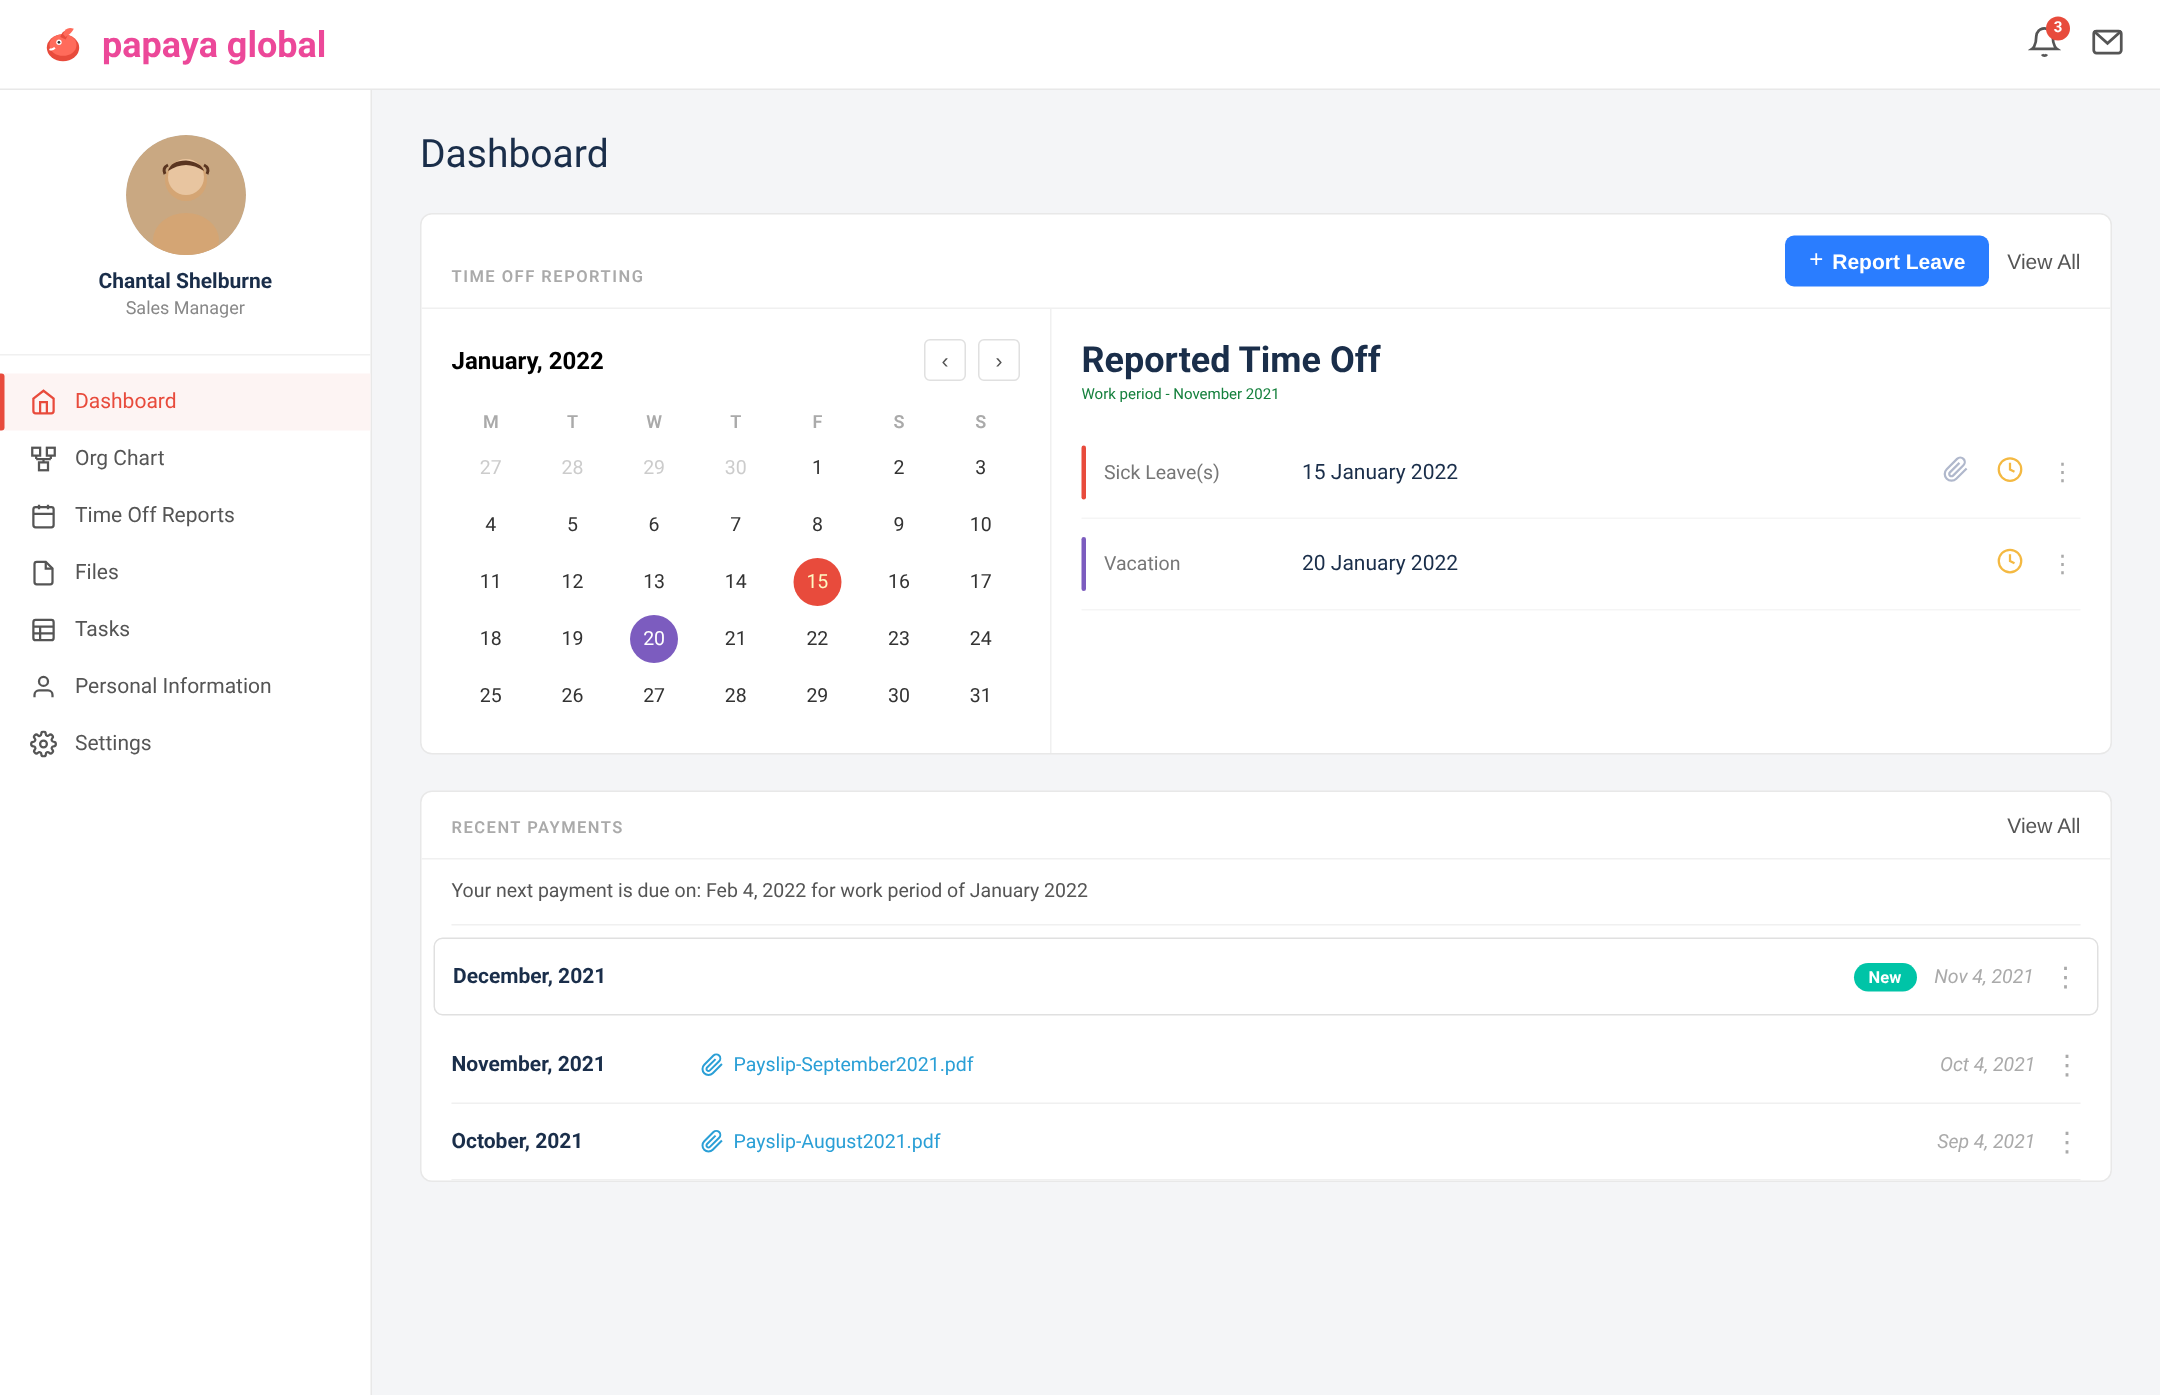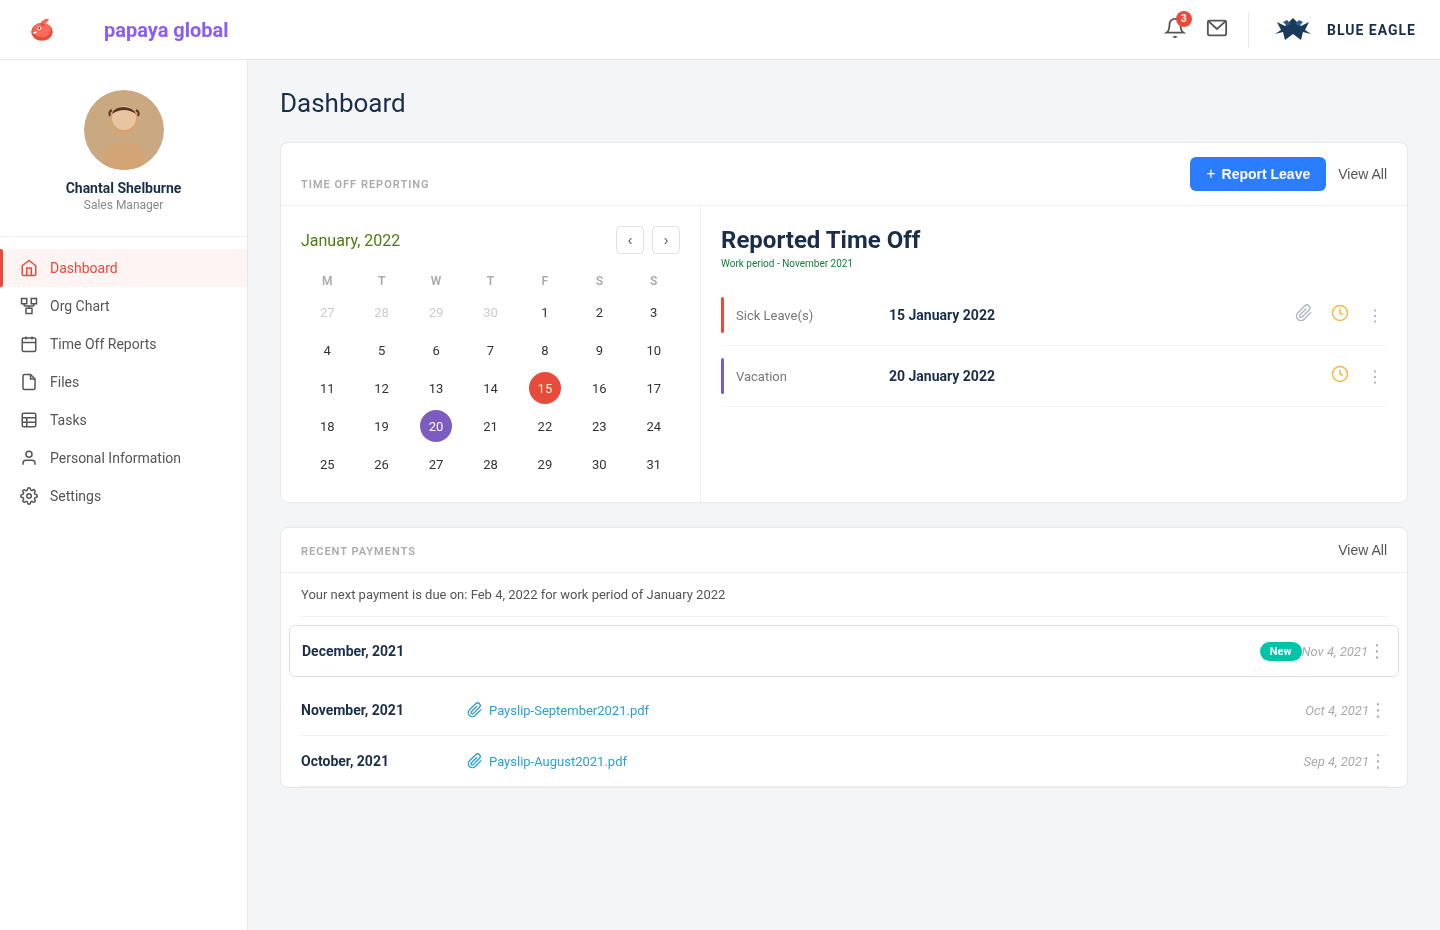--- a/index.html
+++ b/index.html
@@ -6,21 +6,21 @@
     body { font-family: -apple-system, BlinkMacSystemFont, 'Segoe UI', Roboto, sans-serif; background: #f4f5f7; color: #333; }
 
     
     .topnav {
       display: flex; align-items: center; justify-content: space-between;
       background: #fff; height: 60px; padding: 0 24px;
       border-bottom: 1px solid #e8e8e8; position: fixed; top: 0; left: 0; right: 0; z-index: 100;
     }
     .topnav-logo { display: flex; align-items: center; gap: 8px; }
     .logo-bird { width: 36px; height: 36px; }
-    .logo-text { font-size: 20px; font-weight: 700; color: #8b5cf6; margin-left: 36px; }
+    .logo-text { font-size: 24px; font-weight: 700; color: #ec4899; }
     .topnav-right { display: flex; align-items: center; gap: 20px; }
     .notif-wrap { position: relative; cursor: pointer; }
     .notif-badge {
       position: absolute; top: -6px; right: -6px;
       background: #e84b3c; color: #fff; border-radius: 50%;
       font-size: 10px; width: 16px; height: 16px; display: flex; align-items: center; justify-content: center;
       font-weight: 700;
     }
     .company-logo { display: flex; align-items: center; gap: 10px; border-left: 1px solid #e8e8e8; padding-left: 20px; }
     .company-name { font-weight: 700; font-size: 14px; color: #1a2e4a; letter-spacing: 1px; }
@@ -69,56 +69,56 @@
       display: flex; align-items: center; gap: 6px;
     }
     .btn-view-all { background: none; border: none; color: #555; font-size: 14px; cursor: pointer; }
 
     
     .time-off-body { display: flex; }
     .calendar-section { flex: 0 0 420px; padding: 20px; border-right: 1px solid #f0f0f0; }
     .reported-section { flex: 1; padding: 20px; }
 
     .cal-header { display: flex; align-items: center; justify-content: space-between; margin-bottom: 16px; }
-    .cal-month { font-size: 16px; font-weight: 400; color: #4d7c0f; }
+    .cal-month { font-size: 16px; font-weight: 700; color: #000000; }
     .cal-nav { display: flex; gap: 8px; }
     .cal-btn { background: none; border: 1px solid #e0e0e0; border-radius: 4px; width: 28px; height: 28px; cursor: pointer; display: flex; align-items: center; justify-content: center; color: #555; font-size: 14px; }
 
     .cal-grid { display: grid; grid-template-columns: repeat(7, 1fr); text-align: center; gap: 2px; }
     .cal-day-name { font-size: 12px; color: #aaa; padding: 4px 0; font-weight: 600; }
     .cal-day { font-size: 13px; color: #333; padding: 6px 4px; cursor: pointer; border-radius: 50%; width: 32px; height: 32px; display: flex; align-items: center; justify-content: center; margin: 2px auto; }
     .cal-day.other-month { color: #ccc; }
     .cal-day.today { background: #e84b3c; color: #fef9c3; border-radius: 50%; }
     .cal-day.selected { background: #7c5cbf; color: #fff; border-radius: 50%; }
 
     
     .reported-title { font-size: 24px; font-weight: 700; color: #1a2e4a; margin-bottom: 4px; }
     .reported-period { font-size: 10px; color: #15803d; margin-bottom: 16px; }
     .leave-item {
       display: flex; align-items: center; padding: 12px 0;
       border-bottom: 1px solid #f5f5f5; gap: 12px;
     }
     .leave-bar { width: 3px; height: 36px; border-radius: 2px; flex-shrink: 0; }
     .leave-type { font-size: 13px; color: #777; min-width: 120px; }
-    .leave-date { font-size: 14px; font-weight: 700; color: #1a2e4a; flex: 1; margin-left: 21px; }
+    .leave-date { font-size: 14px; font-weight: 400; color: #1a2e4a; flex: 1; }
     .leave-actions { display: flex; gap: 10px; align-items: center; }
     .icon-btn { background: none; border: none; cursor: pointer; color: #aaa; font-size: 16px; padding: 4px; }
 
     
     .payments-body { padding: 0 20px; }
     .payments-notice { font-size: 13px; color: #555; padding: 14px 0; border-bottom: 1px solid #f0f0f0; }
 
     .payment-row {
       display: flex; align-items: center; padding: 14px 0;
       border-bottom: 1px solid #f0f0f0; gap: 16px;
     }
     .payment-row.highlighted { background: #fff; border: 1px solid #e0e0e0; border-radius: 6px; padding: 14px 12px; margin: 0 -12px; }
     .payment-period { font-weight: 700; font-size: 14px; color: #1a2e4a; min-width: 150px; }
     .payment-file { display: flex; align-items: center; gap: 6px; color: #2a9fd6; font-size: 13px; text-decoration: none; flex: 1; cursor: pointer; }
-    .payment-right { display: flex; align-items: center; margin-left: auto; }
+    .payment-right { display: flex; align-items: center; gap: 12px; margin-left: auto; }
     .badge-new { background: #00c4a7; color: #fff; border-radius: 12px; font-size: 11px; font-weight: 700; padding: 3px 10px; }
     .payment-date { font-size: 13px; color: #aaa; font-style: italic; }
     .more-btn { background: none; border: none; cursor: pointer; color: #aaa; font-size: 18px; }
   </style>
 </head>
 <body>
 
 <nav class="topnav">
   <div class="topnav-logo">
 
@@ -139,30 +139,20 @@
         <path d="M18 8A6 6 0 0 0 6 8c0 7-3 9-3 9h18s-3-2-3-9"></path>
         <path d="M13.73 21a2 2 0 0 1-3.46 0"></path>
       </svg>
       <span class="notif-badge">3</span>
     </div>
     <div>
       <svg width="22" height="22" viewBox="0 0 24 24" fill="none" stroke="#555" stroke-width="2">
         <rect x="2" y="4" width="20" height="16" rx="2"></rect>
         <polyline points="2,4 12,13 22,4"></polyline>
       </svg>
-    </div>
-    <div class="company-logo">
-
-      <svg width="48" height="36" viewBox="0 0 48 36">
-        <path d="M24 6 L16 14 L8 10 L12 18 L6 22 L14 20 L16 28 L24 22 L32 28 L34 20 L42 22 L36 18 L40 10 L32 14 Z" fill="#1a3a5c"></path>
-        <circle cx="24" cy="12" r="3" fill="#1a3a5c"></circle>
-        <path d="M22 12 L18 8 L14 10 L18 14 Z" fill="#2a5a8c"></path>
-        <path d="M26 12 L30 8 L34 10 L30 14 Z" fill="#2a5a8c"></path>
-      </svg>
-      <span class="company-name">BLUE EAGLE</span>
     </div>
   </div>
 </nav>
 
 <div class="layout">
 
   <aside class="sidebar">
     <div class="sidebar-user">
       <div class="avatar-wrap">
         <svg class="avatar-svg" viewBox="0 0 80 80">

